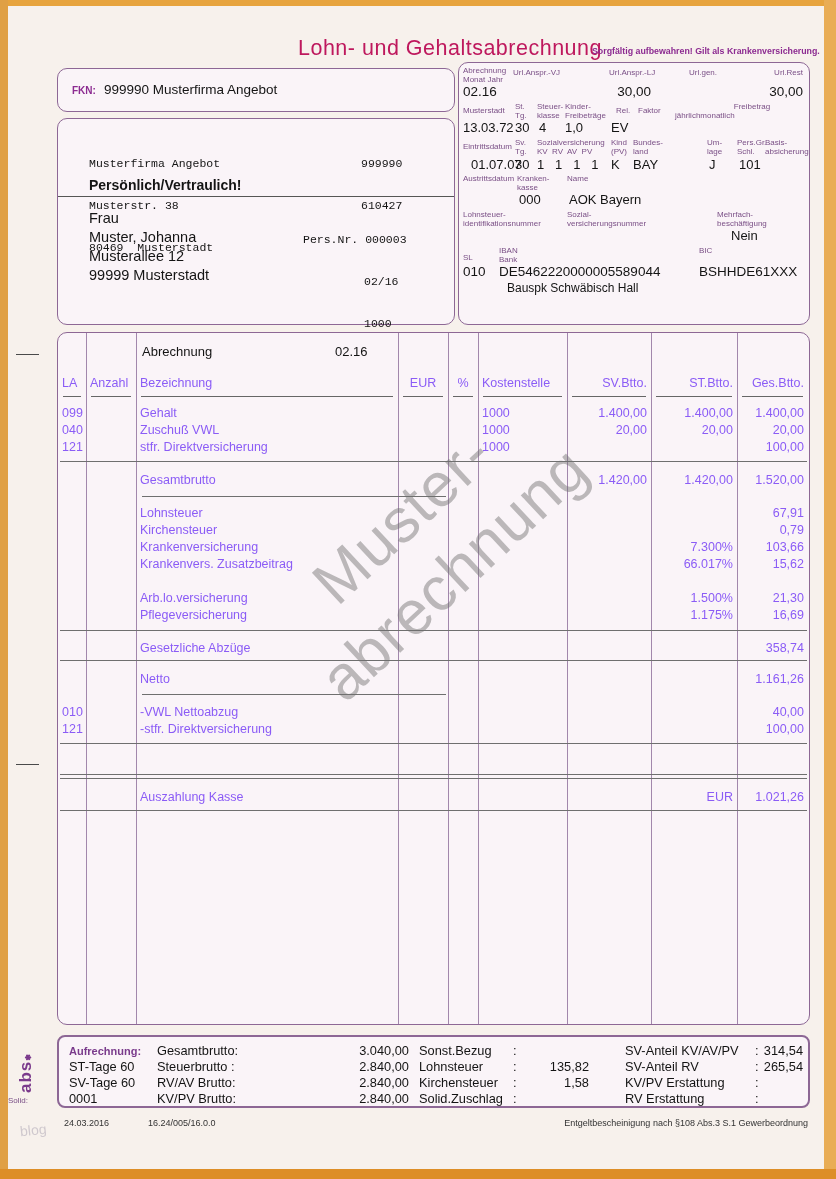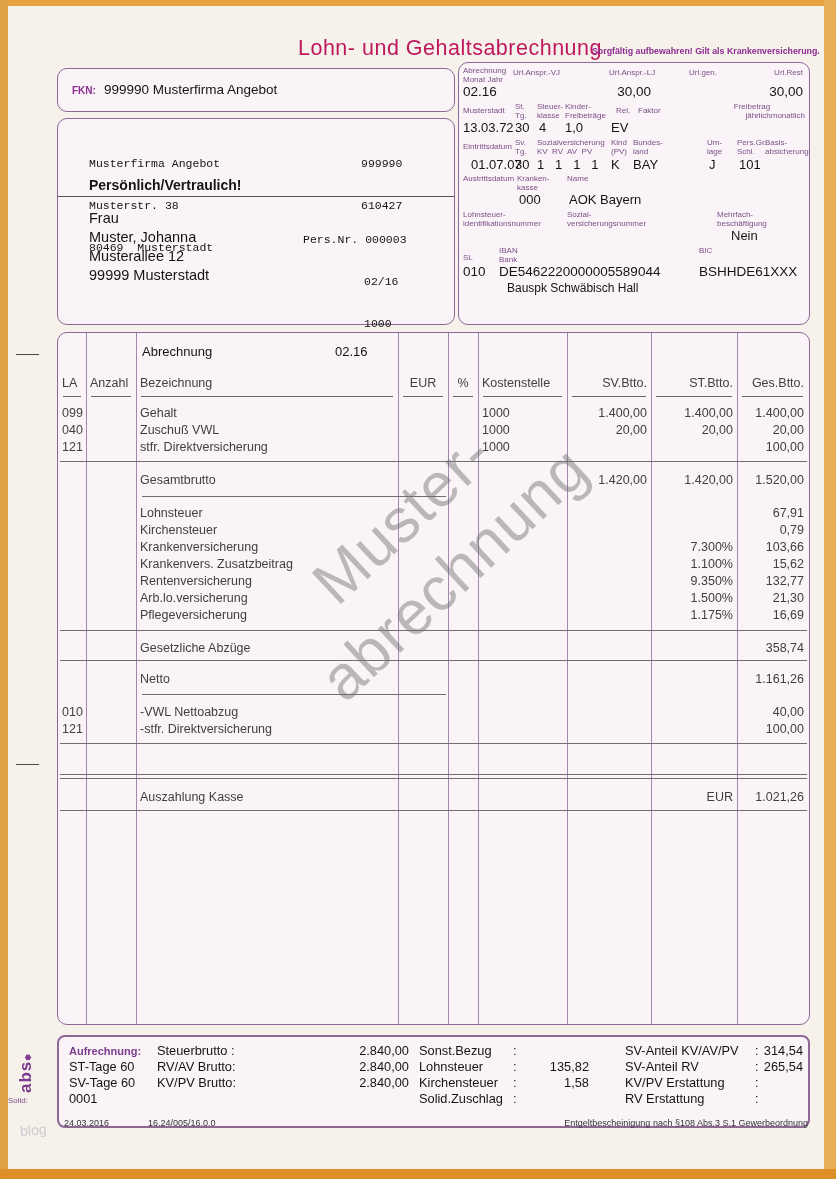--- a/index.html
+++ b/index.html
@@ -16,35 +16,35 @@
   .subtitle{font-size:8.8px;font-weight:bold;color:#8c2b91;}
   .lbl{position:absolute;font-size:8px;color:#7a4f86;line-height:8.5px;white-space:nowrap;}
   .val{position:absolute;font-size:13px;color:#141414;line-height:13px;white-space:nowrap;}
   .mono{font-family:"Liberation Mono","DejaVu Sans Mono",monospace;white-space:pre;}
   .pre{white-space:pre;}
   
   #mtable{position:absolute;left:57px;top:332px;width:753px;height:693px;background:#faf4f8;border:1.5px solid #8d6795;border-radius:10px;box-sizing:border-box;}
   .vl{position:absolute;top:0;bottom:0;width:1px;background:#a287ac;}
   .trow{position:absolute;left:0;width:750px;display:grid;
         grid-template-columns:28px 50px 262px 50px 30px 89px 84px 86px 71px;
-        font-size:12.5px;line-height:14px;color:#404040;}
+        font-size:12.5px;line-height:14px;color:#8b5cf6;}
   .trow span{padding:0 4px;white-space:nowrap;overflow:visible;}
   .tr{text-align:right;}
   .tc{text-align:center;}
   .sep{position:absolute;left:2px;width:747px;border-top:1px solid #6f6f6f;}
   .ulb{position:absolute;left:84px;width:304px;border-top:1px solid #6f6f6f;}
   .hd{position:absolute;left:0;width:750px;display:grid;
       grid-template-columns:28px 50px 262px 50px 30px 89px 84px 86px 71px;}
   .hd i{display:block;border-top:1.2px solid #666;margin:0 5px;height:0;}
   
   .wm{position:absolute;left:138px;top:470px;width:580px;transform:rotate(-43deg);
       font-size:62px;color:#6f6f6f;opacity:.45;text-align:center;line-height:1.22;
       letter-spacing:1px;z-index:5;pointer-events:none;}
   
-  #sumbox{position:absolute;left:57px;top:1035px;width:753px;height:93px;background:#faf4f8;
+  #sumbox{position:absolute;left:57px;top:1035px;width:753px;height:73px;background:#faf4f8;
           border:2px solid #8d6795;border-radius:8px;box-sizing:border-box;}
   .srow{height:16px;font-size:12.8px;line-height:16px;display:flex;white-space:nowrap;}
   .sname{flex:none;}
   .sval{margin-left:auto;text-align:right;}
   .aufr{font-size:11px;font-weight:bold;color:#7a3b8c;line-height:16px;}
   .foldmark{position:absolute;left:16px;width:23px;border-top:1.5px solid #4a4a4a;}
   .smalltxt{position:absolute;font-size:9px;color:#333;white-space:nowrap;}
 </style>
 </head>
 <body>
@@ -106,21 +106,21 @@
       <div>klasse</div>
     </div>
   <div class="lbl" style="left:106px;top:40px">
       <div>Kinder-</div>
       <div>Freibeträge</div>
     </div>
   <span class="lbl" style="left:157px;top:44px">Rel.</span>
   <span class="lbl" style="left:179px;top:44px">Faktor</span>
   <div class="lbl" style="right:4px;top:40px;width:130px">
     <div style="text-align:center;padding-left:24px">Freibetrag</div>
-    <div style="display:flex;justify-content:flex-end">
+    <div style="display:flex;justify-content:flex-start">
         <span>jährlich</span>
         <span>monatlich</span>
       </div>
   </div>
   <span class="val" style="left:4px;top:58px">13.03.72</span>
   <span class="val" style="left:56px;top:58px">30</span>
   <span class="val" style="left:80px;top:58px">4</span>
   <span class="val" style="left:106px;top:58px">1,0</span>
   <span class="val" style="left:152px;top:58px">EV</span>
 
@@ -315,33 +315,22 @@
     <span class="tr">103,66</span>
   </div>
   <div class="trow" style="top:224px">
     <span></span>
       <span></span>
       <span>Krankenvers. Zusatzbeitrag</span>
       <span></span>
       <span></span>
       <span></span>
       <span></span>
-    <span class="tr">1.100%</span>
+    <span class="tr">66.017%</span>
     <span class="tr">15,62</span>
-  </div>
-  <div class="trow" style="top:241px">
-    <span></span>
-      <span></span>
-      <span>Rentenversicherung</span>
-      <span></span>
-      <span></span>
-      <span></span>
-      <span></span>
-    <span class="tr">9.350%</span>
-    <span class="tr">132,77</span>
   </div>
   <div class="trow" style="top:258px">
     <span></span>
       <span></span>
       <span>Arb.lo.versicherung</span>
       <span></span>
       <span></span>
       <span></span>
       <span></span>
     <span class="tr">1.500%</span>
@@ -440,20 +429,24 @@
 
 <div id="sumbox">
   <div class="abs" style="left:10px;top:6px;width:84px">
     <div class="srow aufr">Aufrechnung:</div>
     <div class="srow">ST-Tage 60</div>
     <div class="srow">SV-Tage 60</div>
     <div class="srow">0001</div>
   </div>
   <div class="abs" style="left:98px;top:6px;width:252px">
     <div class="srow">
+        <span class="sname">Gesamtbrutto:</span>
+        <span class="sval">3.040,00</span>
+      </div>
+    <div class="srow">
         <span class="sname">Steuerbrutto :</span>
         <span class="sval">2.840,00</span>
       </div>
     <div class="srow">
         <span class="sname">RV/AV Brutto:</span>
         <span class="sval">2.840,00</span>
       </div>
     <div class="srow">
         <span class="sname">KV/PV Brutto:</span>
         <span class="sval">2.840,00</span>

